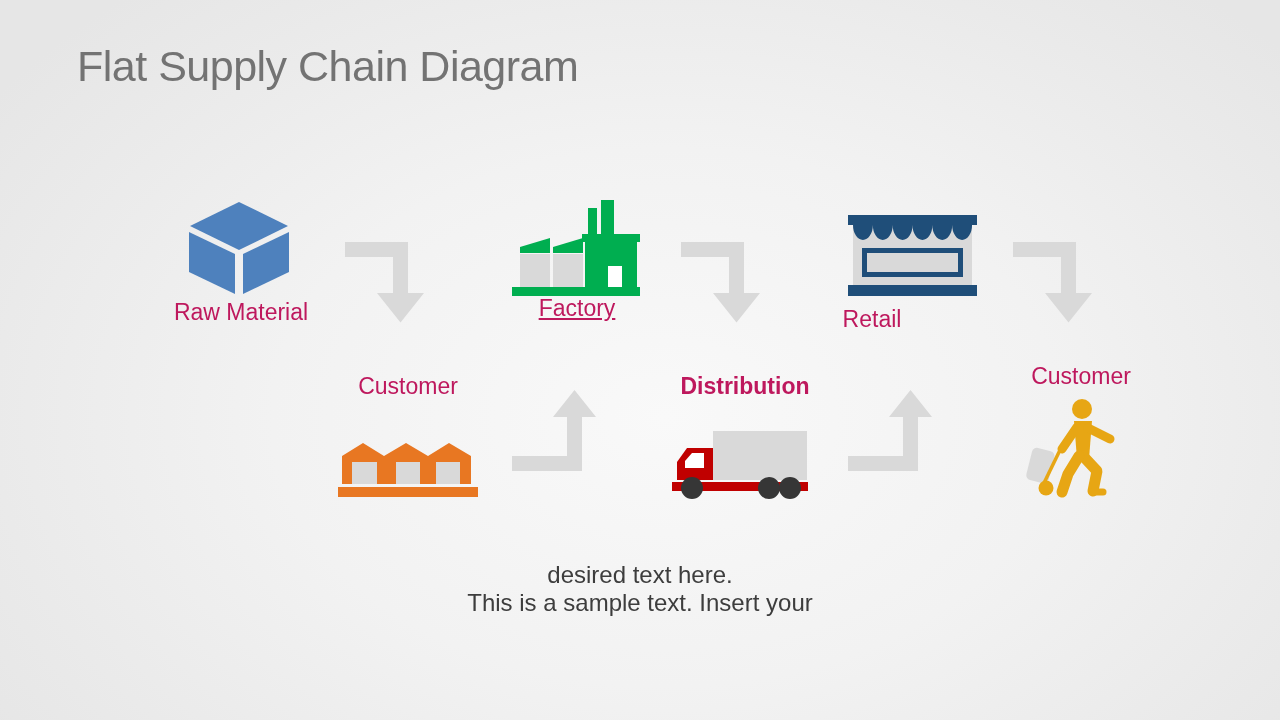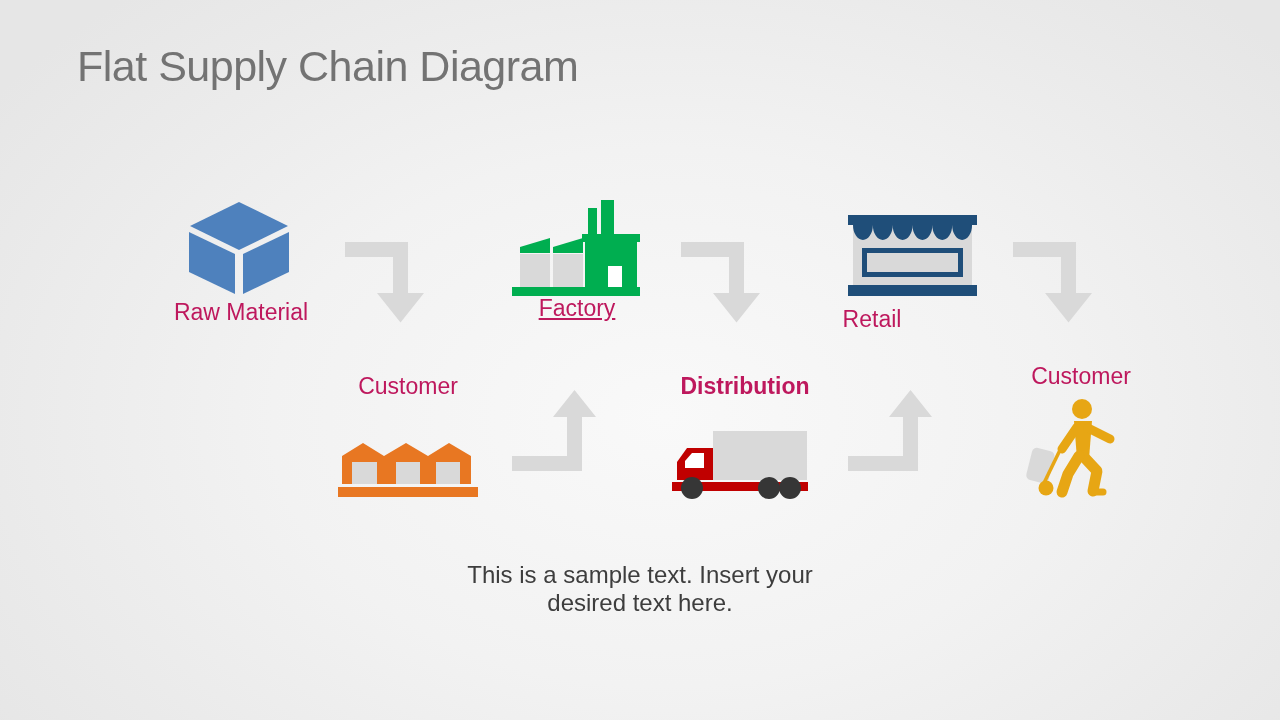--- a/index.html
+++ b/index.html
@@ -128,15 +128,15 @@
     </svg>
 </div>
 
 <div class="abs" style="left:1013px;top:242px;width:85px;height:81px;">
   <svg viewBox="0 0 85 81">
       <path d="M0,0 L63,0 L63,51 L79,51 L55.5,80.5 L32,51 L48,51 L48,15 L0,15 Z" fill="#D9D9D9"></path>
     </svg>
 </div>
 
 <div class="abs caption">
+  <div>desired text here.</div>
   <div>This is a sample text. Insert your</div>
-  <div>desired text here.</div>
 </div>
 
 </body></html>

